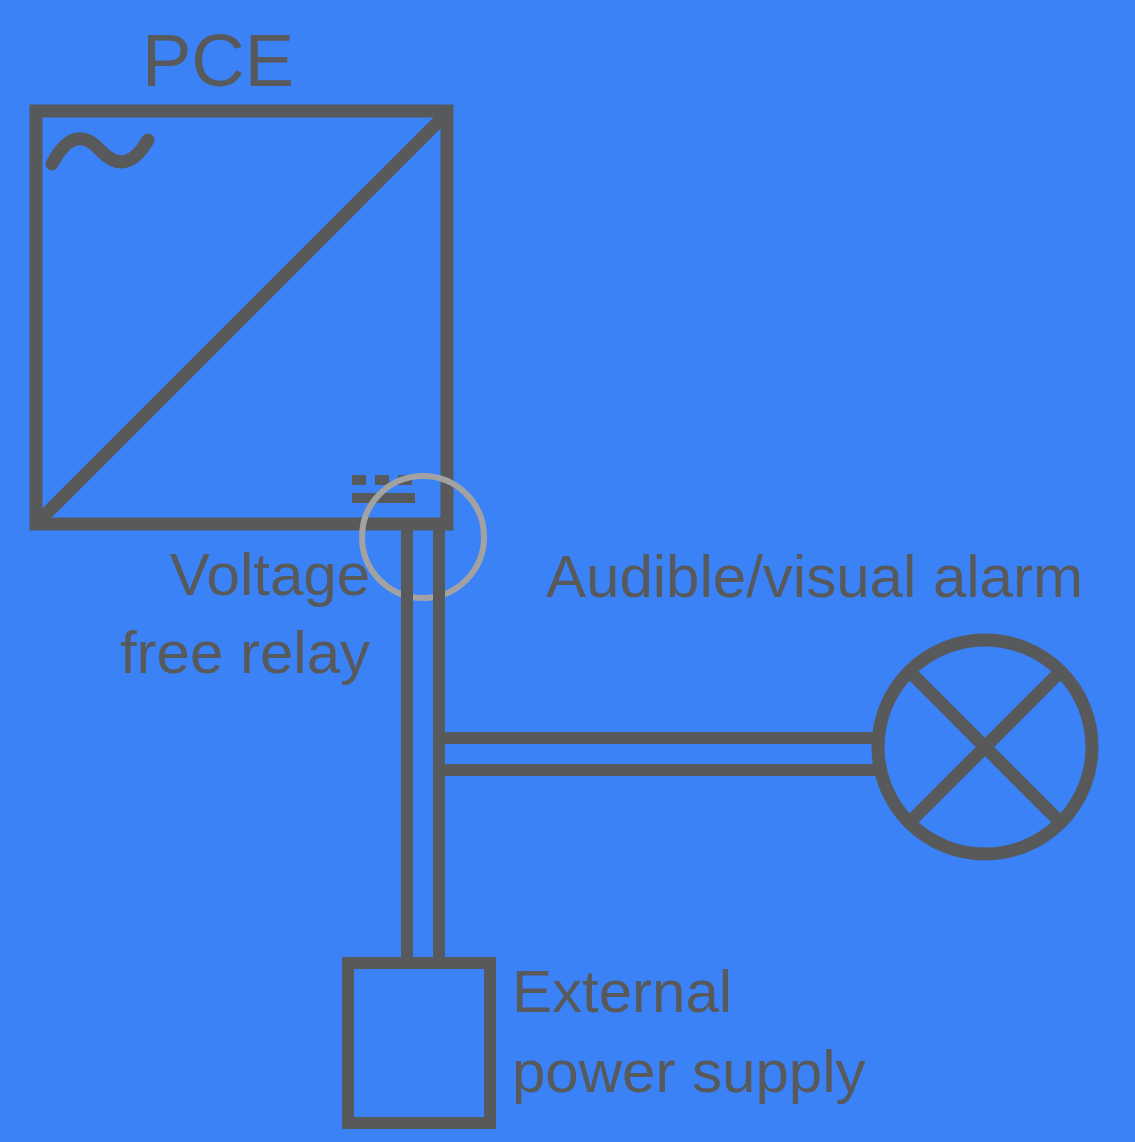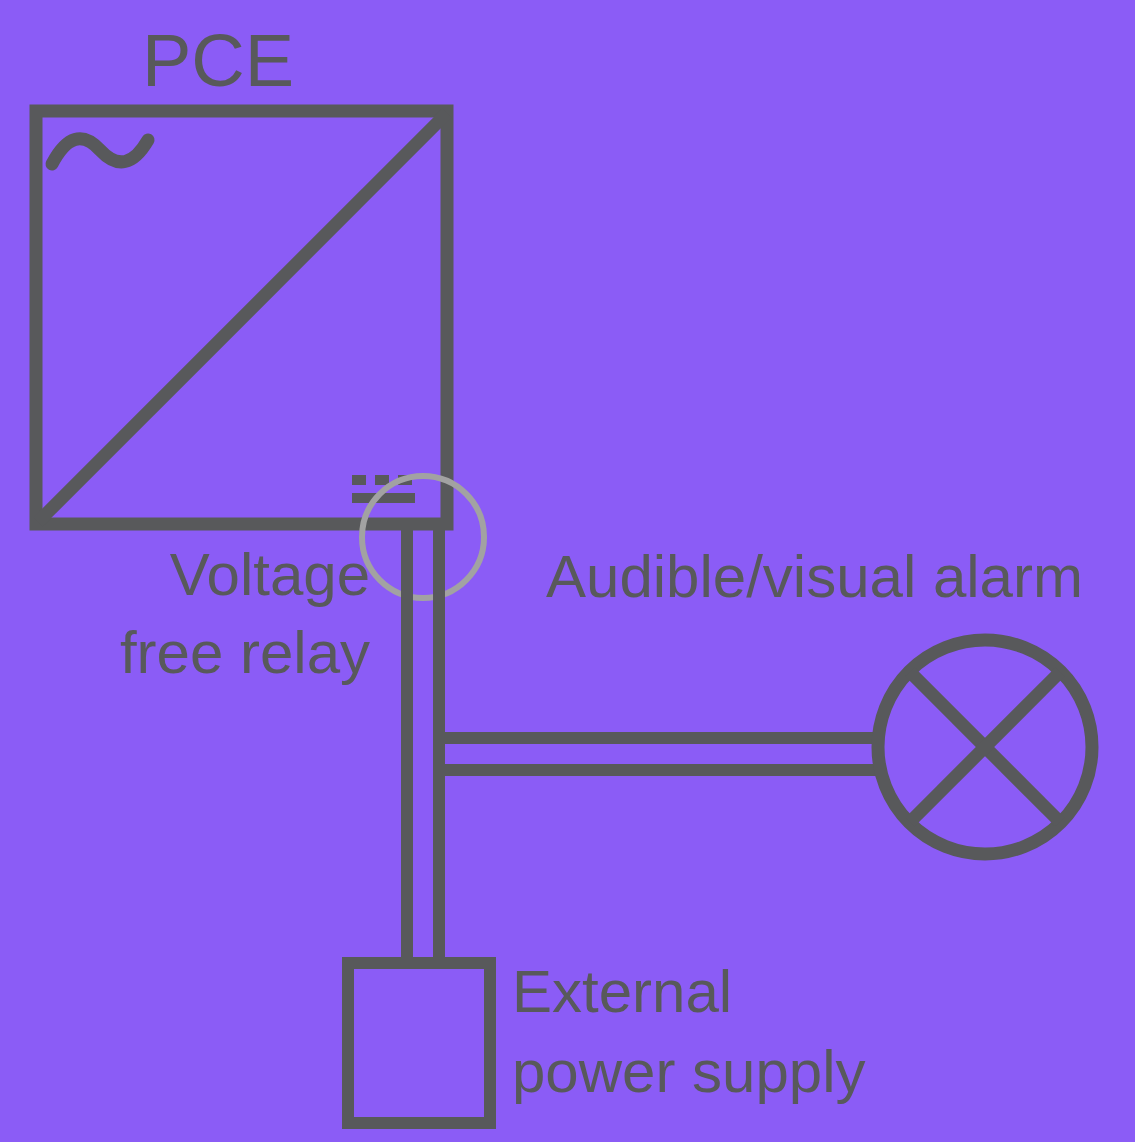--- a/index.html
+++ b/index.html
@@ -4,21 +4,21 @@
 <style>
   html, body {
     margin: 0;
     padding: 0;
     background: #ffffff;
   }
   .stage {
     position: relative;
     width: 1135px;
     height: 1142px;
-    background: #8b5cf6;
+    background: #3b82f6;
     overflow: hidden;
   }
   svg {
     display: block;
   }
   .stroke-main {
     stroke: #58595b;
     fill: none;
   }
   .w13 { stroke-width: 13; }

